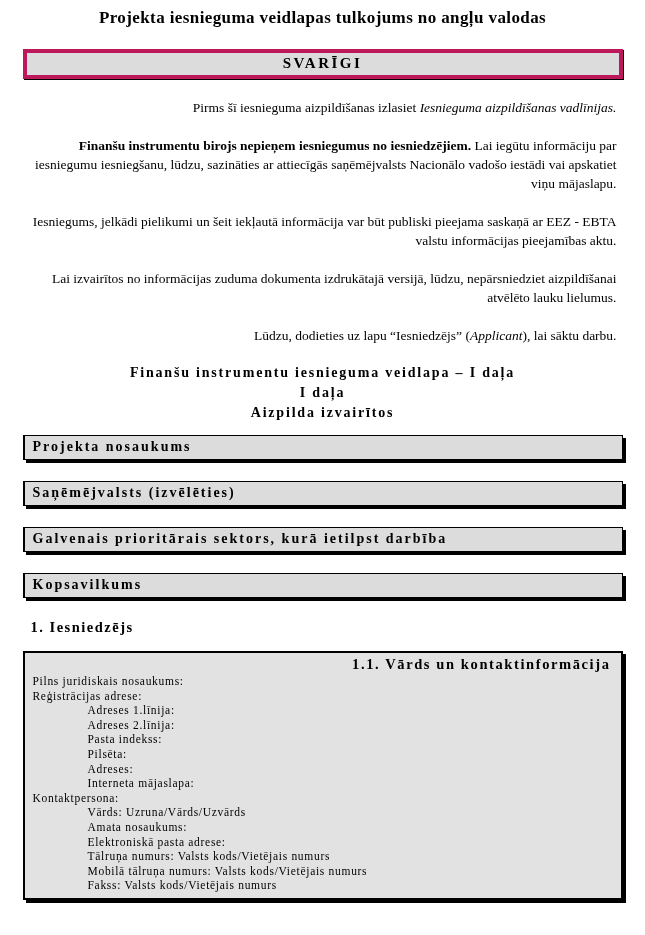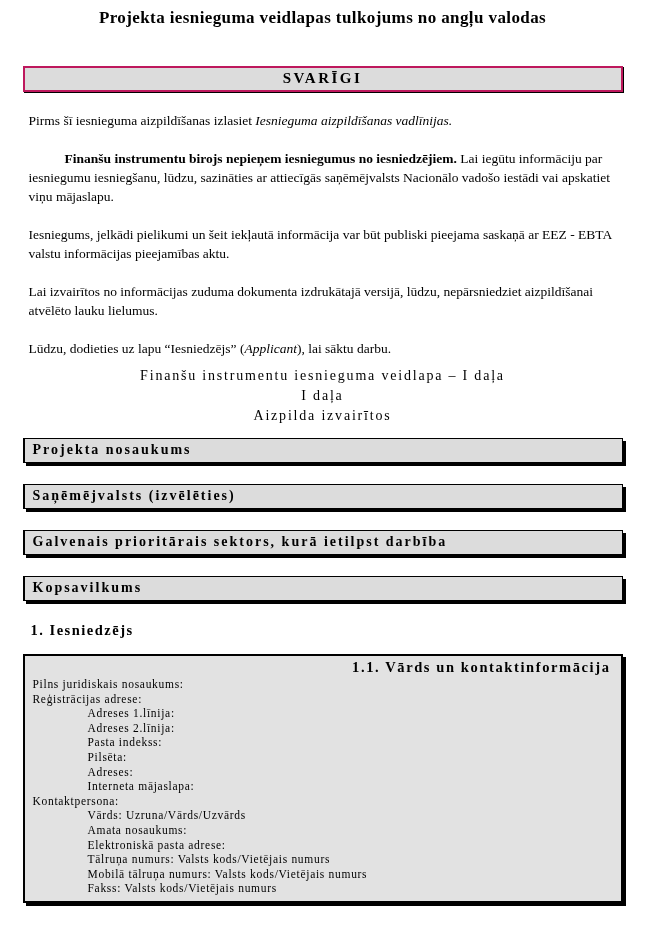--- a/index.html
+++ b/index.html
@@ -25,47 +25,47 @@
   .doc-title {
     margin-top: 8px;
     text-align: center;
     font-size: 17px;
     font-weight: bold;
     letter-spacing: 0.4px;
   }
 
   
   .banner {
-    margin-top: 38px;
+    margin-top: 21px;
     background: #dcdcdc;
-    border: 2px solid #be185d;
+    border: 4px solid #be185d;
     box-shadow: 1px 1px 0 #000000;
     text-align: center;
     padding: 2px 0 3px 0;
     font-size: 15px;
     font-weight: bold;
     letter-spacing: 2.5px;
   }
 
   
   .para {
     margin: 19px 6px 0 6px;
-    text-align: left;
+    text-align: right;
     font-size: 13.5px;
     line-height: 19px;
   }
   .para .b { font-weight: bold; margin-left: 36px; }
   .para .i { font-style: italic; }
 
   
   .form-header {
-    margin-top: 8px;
+    margin-top: 18px;
     text-align: center;
     font-size: 14px;
-    font-weight: normal;
+    font-weight: bold;
     letter-spacing: 1.8px;
     line-height: 20px;
   }
 
   
   .bars { margin-top: 12px; }
   .section-bar {
     background: #dcdcdc;
     border: 1px solid #000000;
     border-left-width: 2px;

